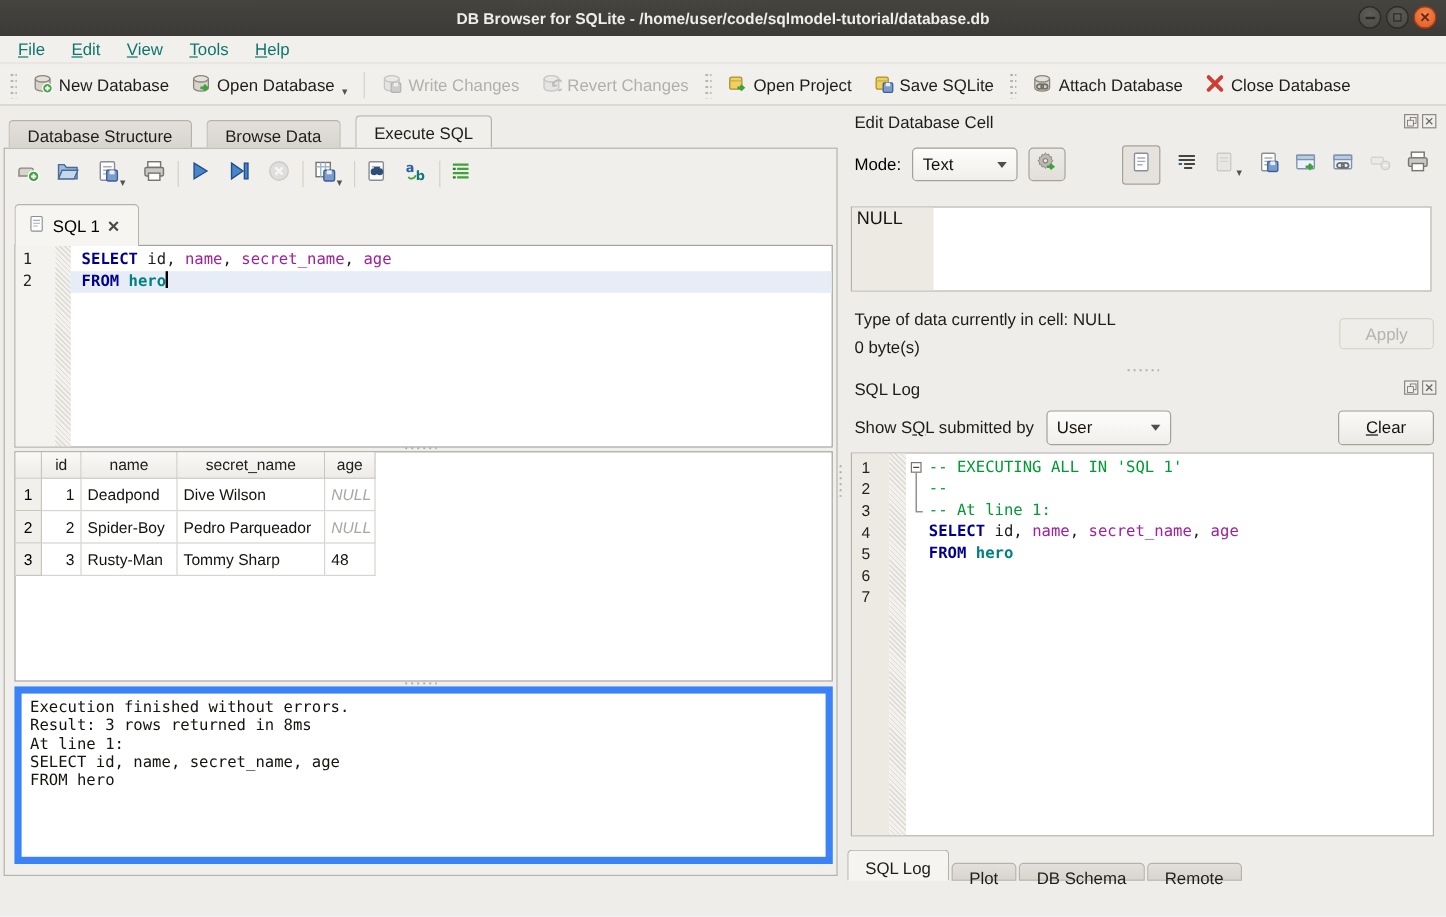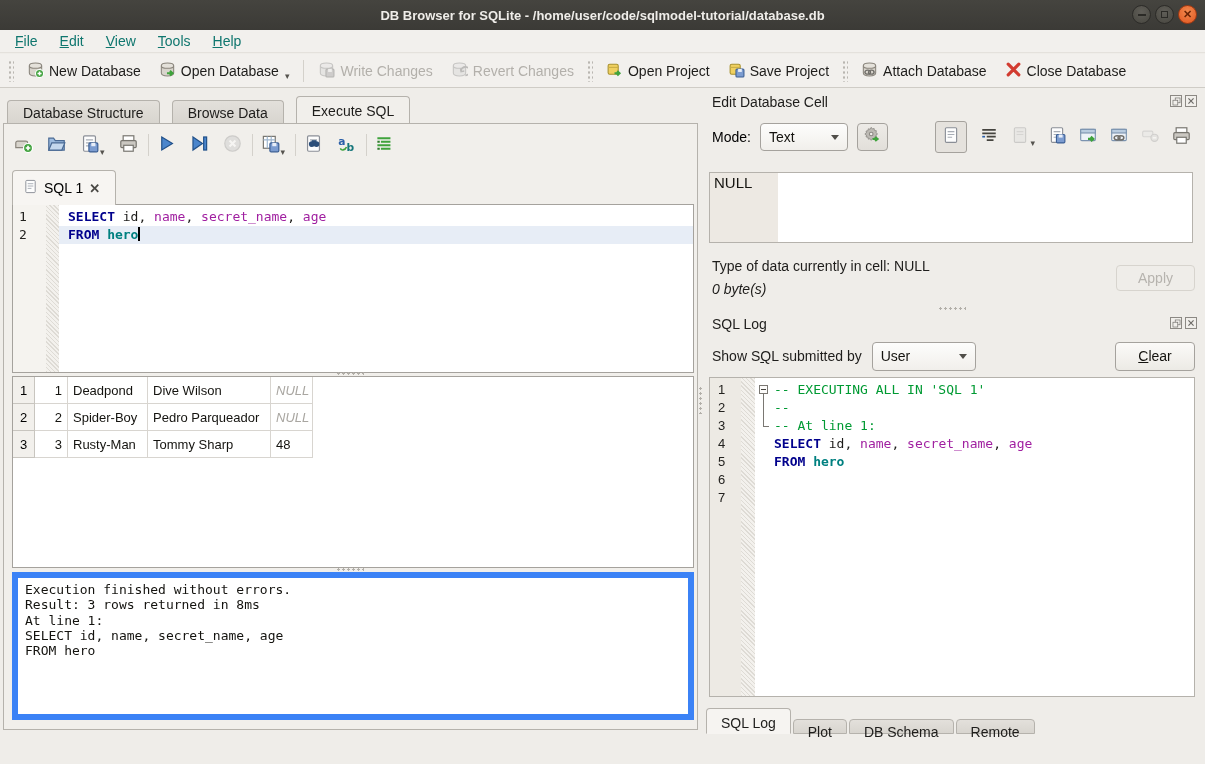--- a/index.html
+++ b/index.html
@@ -85,21 +85,21 @@
   #cell-icons { margin-left:auto; display:flex; align-items:center; gap:13px; }
   .cicon { display:flex; }
   .cicon.disabled svg { opacity:.4; filter:grayscale(1); }
   .cicon.pressed { border:1px solid #A5A29D; border-radius:3px; background:#E5E2DD; padding:4px 6px; }
 
   #nullbox { position:absolute; left:3px; top:79px; width:484px; height:71px; background:#fff; border:1px solid #B5B2AC; }
   #null-gutter { position:absolute; left:0; top:0; bottom:0; width:68px; background:#EDE9E3; }
   #null-text { position:absolute; left:4px; top:1px; font-size:15px; color:#14130F; }
 
   #type-text { position:absolute; left:6px; top:165px; font-size:14px; color:#1E1D1B; }
-  #size-text { position:absolute; left:6px; top:188px; font-size:14px; color:#1E1D1B;font-style:italic; }
+  #size-text { position:absolute; left:6px; top:188px; font-size:14px; color:#1E1D1B; }
   #apply-btn { position:absolute; right:4px; top:172px; width:79px; height:26px; border:1px solid #D7D4CE; border-radius:4px; background:#EFEDE9; color:#B6B3AE; font-size:14px; display:flex; align-items:center; justify-content:center; }
 
   #log-header { position:absolute; top:222px; left:0; right:0; }
   #filter-row { position:absolute; top:248px; left:6px; right:4px; height:30px; display:flex; align-items:center; font-size:14px; color:#1E1D1B; }
   #user-combo { width:104px; margin-left:10px; height:29px; }
   #clear-btn { margin-left:auto; width:80px; height:29px; border:1px solid #A5A29D; border-radius:4px; background:linear-gradient(#FBFAF8,#ECEAE5); font-size:14px; color:#14130F; display:flex; align-items:center; justify-content:center; }
 
   #logbox { position:absolute; left:3px; top:284px; width:486px; height:320px; background:#fff; border:1px solid #B5B2AC; font-family:"DejaVu Sans Mono",monospace; font-size:13px; }
   #log-gutter { position:absolute; left:0; top:0; bottom:0; width:31px; background:#EDEAE4; color:#23221F; }
   #log-gutter .gnum { height:18px; line-height:18px; padding-left:8px; font-family:"Liberation Sans",sans-serif; }
@@ -192,21 +192,21 @@
           </svg></span>
         <span>Open Project</span>
       </div>
       <div class="tbtn">
         <span class="ticon"><svg width="17" height="17" viewBox="0 0 16 16">
             <rect x="2" y="3" width="9.5" height="9.5" rx="1.5" fill="#F0D060" stroke="#A8912F"></rect>
             <path d="M2 6h9.5" stroke="#C8AD45"></path>
             <rect x="7.5" y="7.5" width="7.5" height="7.5" rx="1" fill="#7C9CD0" stroke="#3A5E94"></rect>
             <rect x="9.5" y="7.5" width="3.5" height="2.8" fill="#E8EEF8"></rect>
           </svg></span>
-        <span>Save Project</span>
+        <span>Save SQLite</span>
       </div>
       <div class="tdots"></div>
       <div class="tbtn">
         <span class="ticon"><svg width="17" height="17" viewBox="0 0 16 16">
             <path d="M2.2 4.4v7c0 1.5 2.6 2.7 5.8 2.7s5.8-1.2 5.8-2.7v-7" fill="#D8D4CC" stroke="#8A857C"></path>
             <ellipse cx="8" cy="4.4" rx="5.8" ry="2.5" fill="#E4E1DA" stroke="#8A857C"></ellipse>
             <ellipse cx="6.3" cy="10.5" rx="2.6" ry="1.9" fill="none" stroke="#6F6D68" stroke-width="1.3"></ellipse>
             <ellipse cx="9.7" cy="10.5" rx="2.6" ry="1.9" fill="none" stroke="#6F6D68" stroke-width="1.3"></ellipse>
           </svg></span>
         <span>Attach Database</span>
@@ -324,20 +324,27 @@
             <div class="gnum">2</div>
           </div>
         <div class="hatchcol"></div>
         <div id="ed-lines">
             <div class="cline"><span class="tk-kw">SELECT</span><span class="tk-pl"> id, </span><span class="tk-id">name</span><span class="tk-pl">, </span><span class="tk-id">secret_name</span><span class="tk-pl">, </span><span class="tk-id">age</span></div>
             <div class="cline current"><span class="tk-kw">FROM</span><span class="tk-pl"> </span><span class="tk-tbl">hero</span><span class="cursor"></span></div>
           </div>
       </div>
       <div class="hdots" style="left:332px; top:247px;"></div>
       <div id="results">
+          <div class="hrow">
+            <div class="hcell" style="width: 22px;"></div>
+            <div class="hcell" style="width: 33px;">id</div>
+            <div class="hcell" style="width: 80px;">name</div>
+            <div class="hcell" style="width: 123px;">secret_name</div>
+            <div class="hcell" style="width: 42px;">age</div>
+          </div>
           <div class="trow">
             <div class="rhead" style="width: 22px;">1</div>
             <div class="tcell num" style="width: 33px;">1</div>
             <div class="tcell" style="width: 80px;">Deadpond</div>
             <div class="tcell" style="width: 123px;">Dive Wilson</div>
             <div class="tcell nullv" style="width: 42px;">NULL</div>
           </div>
           <div class="trow">
             <div class="rhead" style="width: 22px;">2</div>
             <div class="tcell num" style="width: 33px;">2</div>

